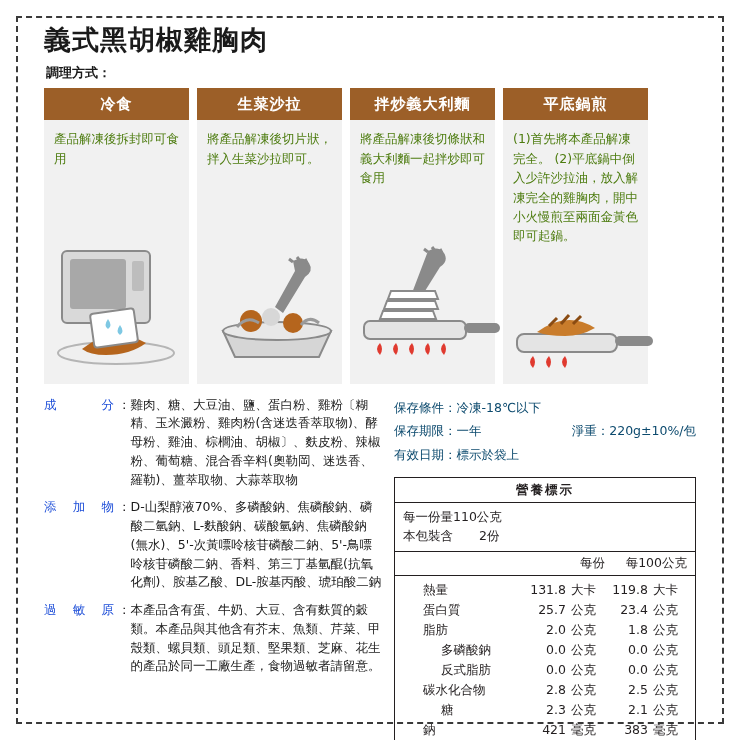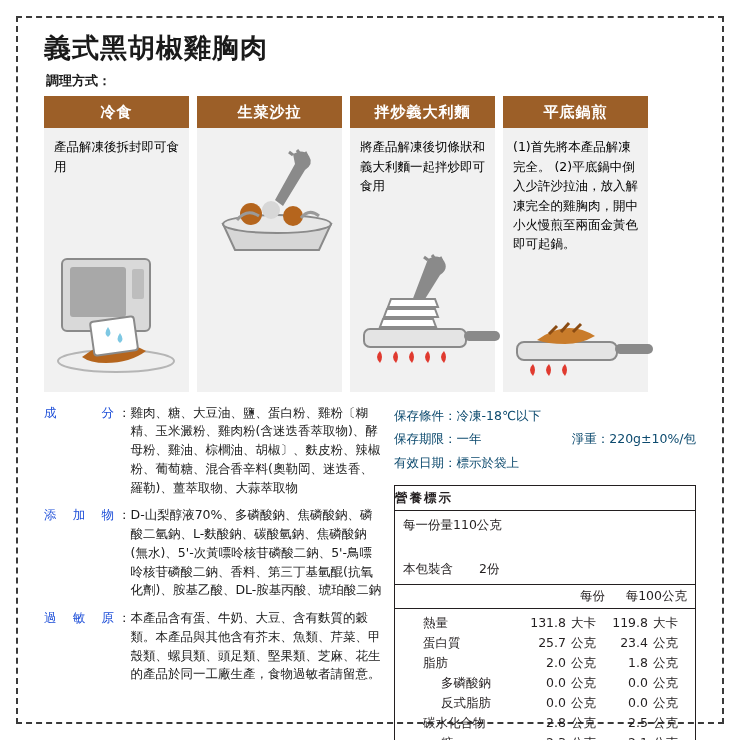--- a/index.html
+++ b/index.html
@@ -26,21 +26,21 @@
     top: 16px;
     right: 16px;
     bottom: 16px;
     border: 2px dashed #3a3a3a;
     box-sizing: border-box;
     pointer-events: none;
   }
   .inner {
     position: absolute;
     left: 44px;
-    top: 32px;
+    top: 24px;
     width: 652px;
     height: 668px;
   }
   .title {
     font-size: 27px;
     font-weight: bold;
     letter-spacing: 1px;
     color: #1a1a1a;
     margin: 0 0 8px 0;
     line-height: 1.2;
@@ -72,21 +72,21 @@
     font-size: 15px;
     font-weight: bold;
     letter-spacing: 1px;
     padding: 7px 0 7px 0;
     line-height: 1.2;
   }
   .method-body {
     font-size: 12.5px;
     line-height: 1.55;
     padding: 9px 10px 2px 10px;
-    color: #000000;
+    color: #4d7c0f;
     min-height: 104px;
   }
   .method-art {
     height: 132px;
     position: relative;
   }
   .method-art svg { position: absolute; left: 0; bottom: 0; }
 
   
   .info {
@@ -140,32 +140,33 @@
 
   
   .nutrition {
     border: 1.5px solid #231f20;
     margin-top: 10px;
     width: 302px;
     box-sizing: border-box;
     font-size: 12.5px;
   }
   .nut-title {
+    text-align: center;
     font-weight: bold;
     padding: 4px 0 3px 0;
     border-bottom: 1.5px solid #231f20;
     letter-spacing: 2px;
   }
   .nut-serving {
     padding: 4px 8px 5px 8px;
     border-bottom: 1.5px solid #231f20;
     line-height: 1.55;
   }
   .nut-serving .ser2 { }
-  .nut-serving .cnt { display: inline-block; padding-left: 26px; margin-top: 25px; }
+  .nut-serving .cnt { display: inline-block; padding-left: 26px; }
   .nut-head {
     display: flex;
     padding: 3px 8px;
     border-bottom: 1.5px solid #231f20;
     justify-content: center;
   }
   .nut-head .h-name { flex: 1; }
   .nut-head .h-col { width: 82px; text-align: right; }
   .nut-rows { padding: 4px 8px 6px 8px; }
   .nut-row {
@@ -203,20 +204,21 @@
             <path d="M38 114 q30 -24 64 -6 q-16 12 -40 12 q-16 0 -24 -6z" fill="#b5651d"></path>
             <rect x="48" y="76" width="44" height="34" rx="3" fill="#ffffff" stroke="#8a8a8a" stroke-width="2" transform="rotate(-8 70 93)"></rect>
             <path d="M64 84 q5 7 0 10 q-5 -3 0 -10z" fill="#7ec8e3"></path>
             <path d="M76 90 q5 7 0 10 q-5 -3 0 -10z" fill="#7ec8e3"></path>
           </svg>
         </div>
       </div>
 
       <div class="method">
         <div class="method-head">生菜沙拉</div>
+        <div class="method-body">將產品解凍後切片狀，拌入生菜沙拉即可。</div>
         <div class="method-art">
           <svg width="159" height="132" viewBox="0 0 159 132">
             <path d="M96 26 q10 -6 16 2 q5 8 -4 14 l-22 36 l-8 -6 l20 -36 z" fill="#8a8a8a"></path>
             <path d="M92 24 l4 3 M100 22 l3 4 M108 24 l2 4" stroke="#8a8a8a" stroke-width="3" fill="none"></path>
             <path d="M26 96 h108 l-12 26 h-84 z" fill="#d6d6d6" stroke="#8a8a8a" stroke-width="2"></path>
             <ellipse cx="80" cy="96" rx="54" ry="9" fill="#e8e8e8" stroke="#8a8a8a" stroke-width="2"></ellipse>
             <circle cx="54" cy="86" r="11" fill="#b5651d"></circle>
             <circle cx="74" cy="82" r="9" fill="#d7d7d7"></circle>
             <circle cx="96" cy="88" r="10" fill="#b5651d"></circle>
             <path d="M40 92 q10 -12 22 -4" stroke="#9a9a9a" stroke-width="3" fill="none"></path>

